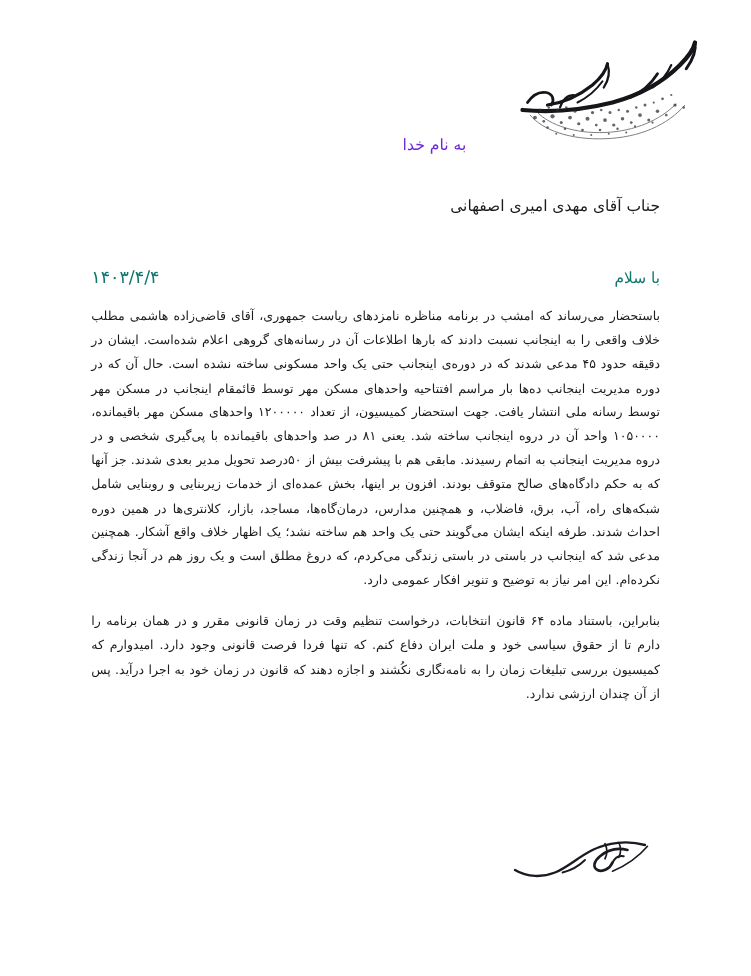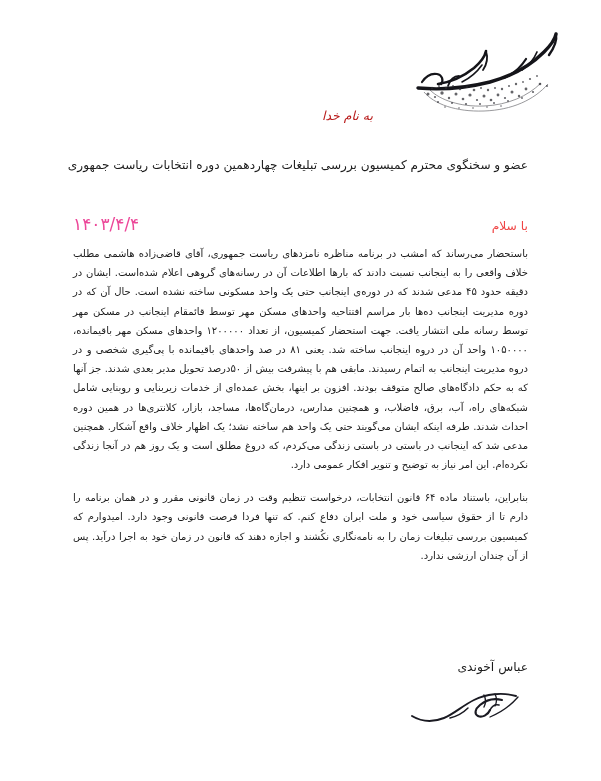--- a/index.html
+++ b/index.html
@@ -40,23 +40,22 @@
   }
 
   
   .basmala {
     position: absolute;
     top: 106px;
     right: 228px;
     font-size: 12.5px;
     line-height: 1.6;
     font-family: "DejaVu Sans", sans-serif;
-    color: #b91c1c;
+    color: #6d28d9;
     white-space: nowrap;
-    font-style: italic;
   }
 
   
   .address-block {
     position: absolute;
     top: 152px;
     right: 73px;
     left: 73px;
     text-align: right;
   }
@@ -76,25 +75,25 @@
     top: 214px;
     right: 73px;
     left: 73px;
     display: flex;
     flex-direction: row;
     justify-content: space-between;
     align-items: baseline;
   }
   .greeting {
     font-size: 12.3px;
-    color: #ef4444;
+    color: #0f766e;
   }
   .letter-date {
-    font-size: 17px;
-    color: #ec4899;
+    font-size: 14px;
+    color: #0f766e;
     direction: ltr;
     unicode-bidi: embed;
   }
 
   
   .body-area {
     position: absolute;
     top: 244px;
     right: 73px;
     left: 73px;
@@ -213,35 +212,34 @@
       <g fill="none" stroke="#2a2a30" stroke-width="0.8" opacity="0.6">
         <path d="M20 66 C30 78, 52 86, 80 85 C108 84, 130 74, 144 58"></path>
         <path d="M26 64 C36 74, 56 81, 80 80 C104 79, 124 70, 137 57"></path>
       </g>
     </svg>
   </div>
 
   <div class="basmala">به نام خدا</div>
 
   <div class="address-block">
-    <div class="address-line line2">عضو و سخنگوی محترم کمیسیون بررسی تبلیغات چهاردهمین دوره انتخابات ریاست جمهوری</div>
+    <div class="address-line line1">جناب آقای مهدی امیری اصفهانی</div>
   </div>
 
   <div class="greeting-row">
     <div class="greeting">با سلام</div>
     <div class="letter-date">۱۴۰۳/۴/۴</div>
   </div>
 
   <div class="body-area">
     <p class="para p1">باستحضار می‌رساند که امشب در برنامه مناظره نامزدهای ریاست جمهوری، آقای قاضی‌زاده هاشمی مطلب خلاف واقعی را  به اینجانب نسبت دادند که بارها اطلاعات آن در رسانه‌های گروهی اعلام شده‌است. ایشان در دقیقه حدود ۴۵ مدعی شدند که در دوره‌ی اینجانب حتی یک واحد مسکونی ساخته نشده است. حال آن که در دوره مدیریت اینجانب ده‌ها بار مراسم افتتاحیه واحدهای مسکن مهر توسط قائمقام اینجانب در مسکن مهر توسط رسانه ملی انتشار یافت. جهت استحضار کمیسیون، از تعداد ۱۲۰۰۰۰۰ واحدهای مسکن مهر باقیمانده، ۱۰۵۰۰۰۰ واحد آن در دروه اینجانب ساخته شد. یعنی ۸۱ در صد واحدهای باقیمانده با پی‌گیری شخصی و در دروه مدیریت اینجانب به اتمام رسیدند. مابقی هم با پیشرفت بیش از ۵۰درصد تحویل مدیر بعدی شدند. جز آنها که به حکم دادگاه‌های صالح متوقف بودند. افزون بر اینها، بخش عمده‌ای از خدمات زیربنایی و روبنایی شامل شبکه‌های راه، آب، برق، فاضلاب، و همچنین مدارس، درمان‌گاه‌ها، مساجد، بازار، کلانتری‌ها در همین دوره احداث شدند. طرفه اینکه ایشان می‌گویند حتی یک واحد هم ساخته نشد؛ یک اظهار خلاف واقع آشکار. همچنین مدعی شد که اینجانب در باستی در باستی زندگی می‌کردم، که دروغ مطلق است و یک روز هم در آنجا زندگی نکرده‌ام. این امر نیاز به توضیح و تنویر افکار عمومی دارد.</p>
     <p class="para p2">بنابراین، باستناد ماده ۶۴ قانون انتخابات، درخواست تنظیم وقت در زمان قانونی مقرر و در همان برنامه را دارم تا از حقوق سیاسی خود و ملت ایران دفاع کنم. که تنها فردا فرصت قانونی وجود دارد.  امیدوارم که کمیسیون بررسی تبلیغات زمان را به نامه‌نگاری نکُشند و اجازه دهند که قانون در زمان خود به اجرا درآید. پس از آن چندان ارزشی ندارد.</p>
   </div>
 
   <div class="signature-block">
-    <div class="signature-name">عباس آخوندی</div>
     <div class="signature-mark">
       <svg viewBox="0 0 130 44" xmlns="http://www.w3.org/2000/svg" aria-hidden="true">
         <g fill="none" stroke="#1a1a22" stroke-linecap="round" stroke-linejoin="round">
           <path d="M118 10 C104 6, 88 8, 76 14 C64 20, 56 28, 46 32 C36 36, 24 36, 14 30" stroke-width="1.9"></path>
           <path d="M104 14 C96 12, 88 14, 82 19 C77 23, 76 28, 80 30 C84 32, 90 29, 92 24" stroke-width="2.1"></path>
           <path d="M92 24 C94 20, 97 18, 101 19" stroke-width="1.6"></path>
           <path d="M86 9 C88 13, 88 17, 86 21" stroke-width="1.4"></path>
           <path d="M97 8 C99 12, 99 16, 97 20" stroke-width="1.3"></path>
           <path d="M70 22 C66 26, 60 30, 52 32" stroke-width="1.5"></path>
           <path d="M120 11 C114 18, 104 26, 92 31" stroke-width="1.3"></path>

